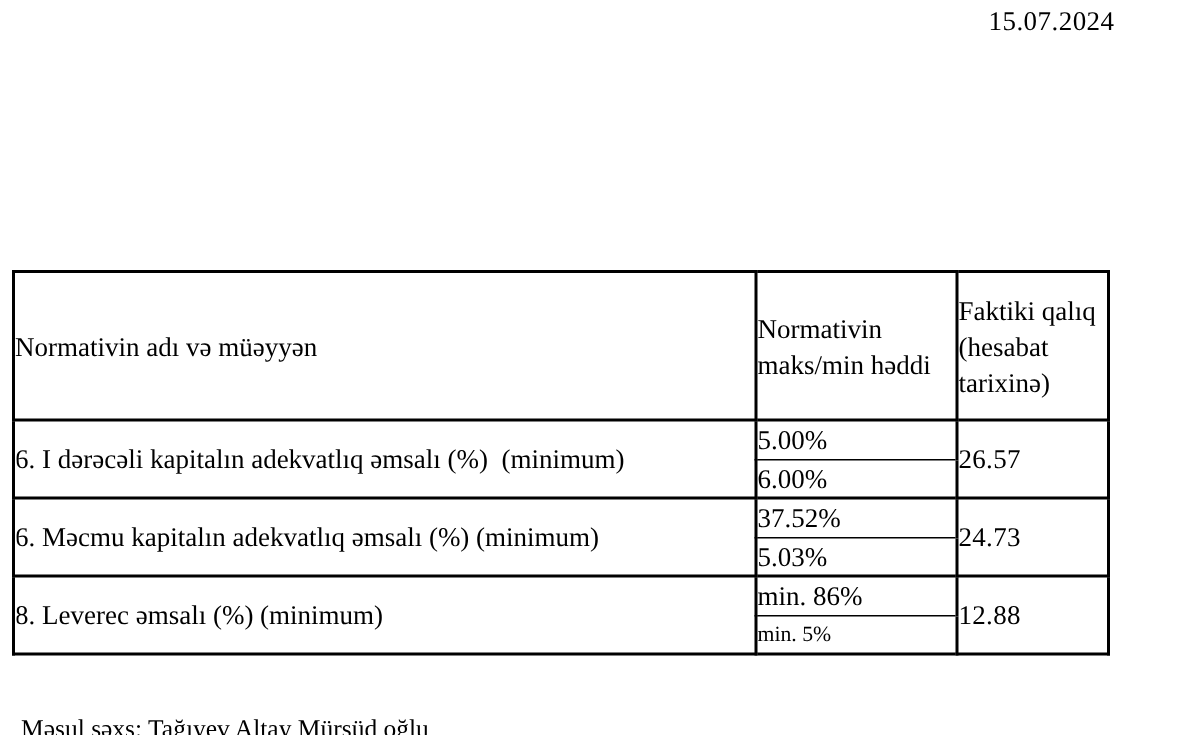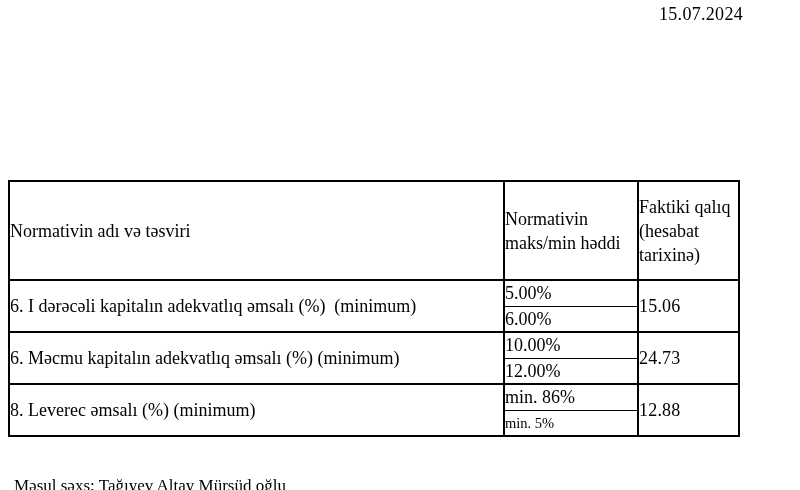--- a/index.html
+++ b/index.html
@@ -84,42 +84,42 @@
 
 
   <table class="report">
     <colgroup>
       <col style="width:495px">
       <col style="width:134px">
       <col style="width:101px">
     </colgroup>
     <thead>
       <tr>
-        <th class="hdr-name">Normativin adı və təsviri</th>
+        <th class="hdr-name">Normativin adı və müəyyən</th>
         <th class="hdr-limit">Normativin maks/min həddi</th>
         <th class="hdr-actual">Faktiki qalıq (hesabat tarixinə)</th>
       </tr>
     </thead>
     <tbody>
       <tr>
         <td class="name-cell" rowspan="2">6. I dərəcəli kapitalın adekvatlıq əmsalı (%)  (minimum)</td>
         <td class="limit-cell sub-top">5.00%</td>
-        <td class="actual-cell" rowspan="2">15.06</td>
+        <td class="actual-cell" rowspan="2">26.57</td>
       </tr>
       <tr>
         <td class="limit-cell sub-bottom">6.00%</td>
       </tr>
 
       <tr>
         <td class="name-cell" rowspan="2">6. Məcmu kapitalın adekvatlıq əmsalı (%) (minimum)</td>
-        <td class="limit-cell sub-top">10.00%</td>
+        <td class="limit-cell sub-top">37.52%</td>
         <td class="actual-cell" rowspan="2">24.73</td>
       </tr>
       <tr>
-        <td class="limit-cell sub-bottom">12.00%</td>
+        <td class="limit-cell sub-bottom">5.03%</td>
       </tr>
 
       <tr>
         <td class="name-cell" rowspan="2">8. Leverec əmsalı (%) (minimum)</td>
         <td class="limit-cell sub-top">min. 86%</td>
         <td class="actual-cell" rowspan="2">12.88</td>
       </tr>
       <tr>
         <td class="limit-cell sub-bottom small">min. 5%</td>
       </tr>

